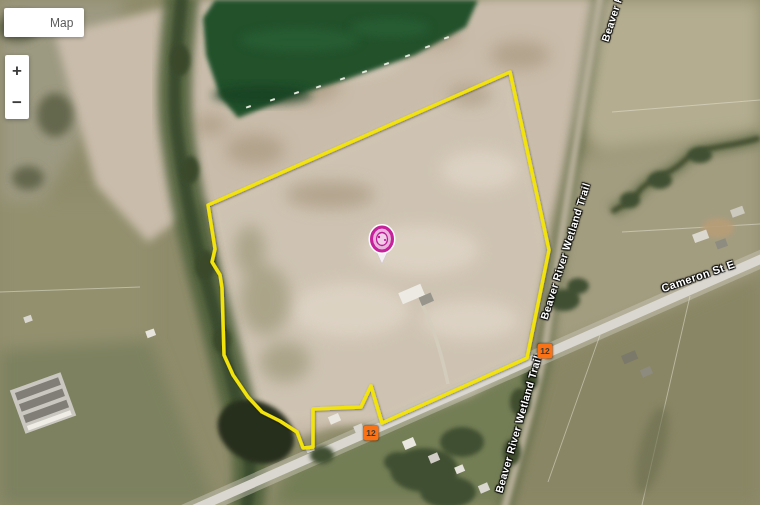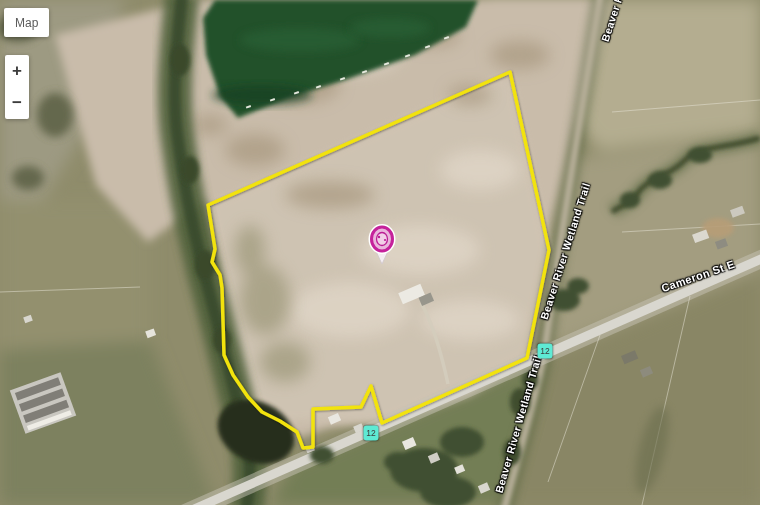--- a/index.html
+++ b/index.html
@@ -13,30 +13,31 @@
   
   .map-label{
     position:absolute;white-space:nowrap;pointer-events:none;
     color:#fff;font-size:10.5px;letter-spacing:.4px;font-weight:bold;
     text-shadow:-1px -1px 1px rgba(0,0,0,.85),1px -1px 1px rgba(0,0,0,.85),
                 -1px 1px 1px rgba(0,0,0,.85),1px 1px 1px rgba(0,0,0,.85),
                 0 0 3px rgba(0,0,0,.6);
     transform:translate(-50%,-50%) rotate(var(--r,0deg));
   }
   .route-shield{
-    position:absolute;width:15px;height:15px;background:#5eead4;
+    position:absolute;width:15px;height:15px;background:#f97316;
     border-radius:3px;box-shadow:0 0 2px rgba(0,0,0,.55);
-    color:#3c3c3c;font-size:8.5px;font-weight:normal;line-height:15px;
+    color:#3c3c3c;font-size:8.5px;font-weight:bold;line-height:15px;
     text-align:center;transform:translate(-50%,-50%);
   }
   
   .maptype-control{
     position:absolute;left:4px;top:8px;height:29px;display:flex;align-items:stretch;
     background:#fff;border-radius:2px;box-shadow:0 1px 4px rgba(0,0,0,.3);
     overflow:hidden;
+    padding-left:35px;
   }
   .maptype-control button{
     border:none;background:none;padding:0 11px;font-family:"Liberation Sans",sans-serif;
     font-size:12px;color:#5b5b5b;cursor:pointer;
   }
   .maptype-control button.active{font-weight:bold;color:#111;}
   .zoom-control{
     position:absolute;left:5px;top:55px;width:24px;height:64px;background:#fff;
     border-radius:2px;box-shadow:0 1px 4px rgba(0,0,0,.3);
     display:flex;flex-direction:column;justify-content:space-between;padding:2px 0;

